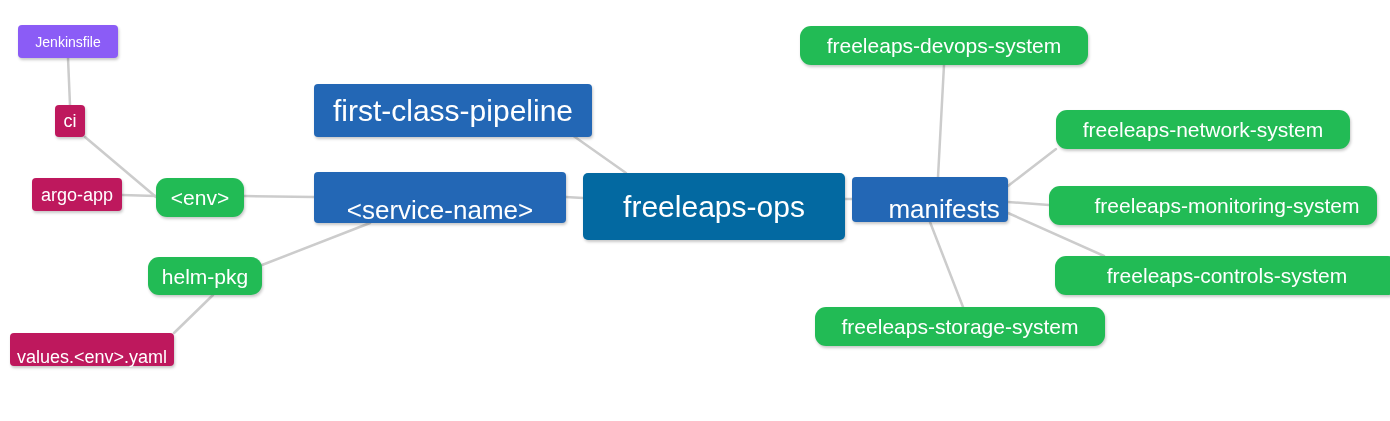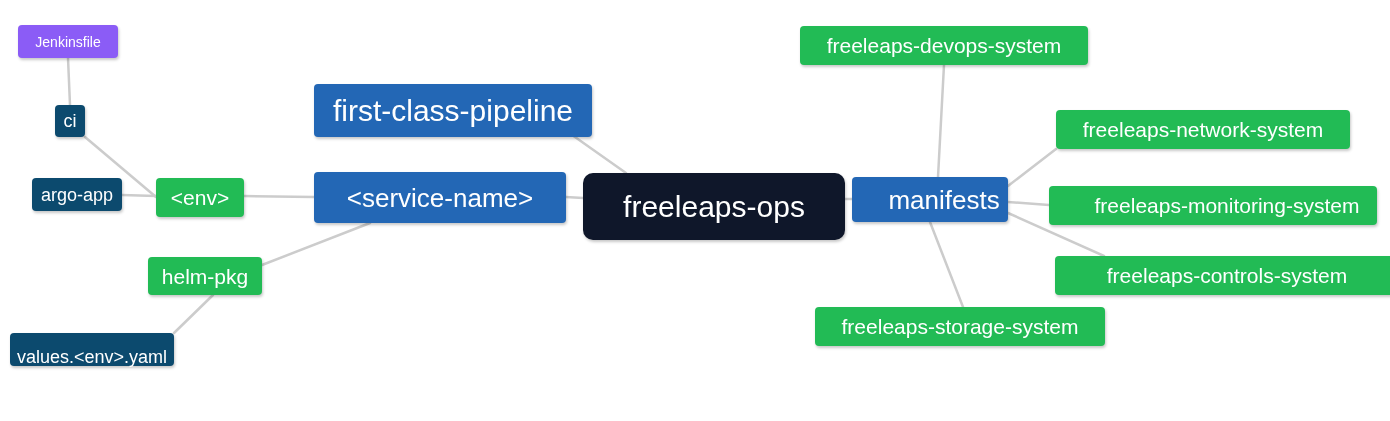--- a/index.html
+++ b/index.html
@@ -30,38 +30,39 @@
     align-items: center;
     justify-content: center;
     color: #ffffff;
     white-space: nowrap;
     border-radius: 4px;
     box-shadow: 1px 2px 3px rgba(0, 0, 0, 0.22);
     line-height: 1;
     padding: 0 12px;
   }
   .n-root {
-    background: #0f172a;
+    background: #0369a1;
     font-size: 31px;
-    border-radius: 10px;
+    border-radius: 5px;
   }
   .n-blue {
     background: #2367B5;
   }
   .n-green {
     background: #22BB55;
+    border-radius: 11px;
   }
   .n-red {
-    background: #0c4a6e;
+    background: #be185d;
   }
   .n-orange {
     background: #8b5cf6;
   }
   .sz-xl { font-size: 30px; }
-  .sz-lg { font-size: 26px; }
+  .sz-lg { font-size: 26px; align-items: flex-end; }
   .sz-md { font-size: 21px; }
   .sz-sm { font-size: 18px; }
   .sz-xs { font-size: 14px; }
 </style>
 </head>
 <body>
 
 <div id="mindmap">
   <svg id="edge-layer" viewBox="0 0 1390 421" width="1390" height="421" xmlns="http://www.w3.org/2000/svg">
       <line x1="68" y1="58" x2="70" y2="105" stroke="#CCCCCC" stroke-width="2.5" stroke-linecap="round"></line>

